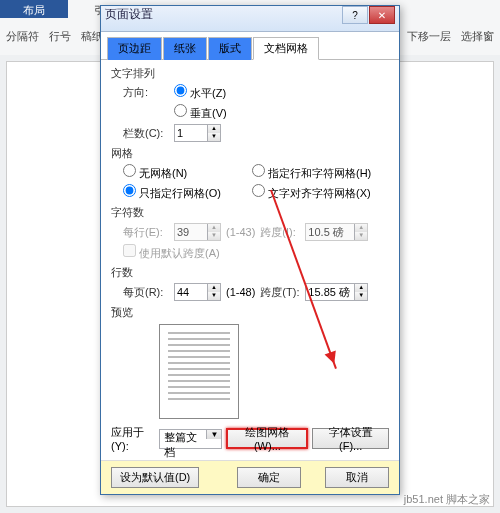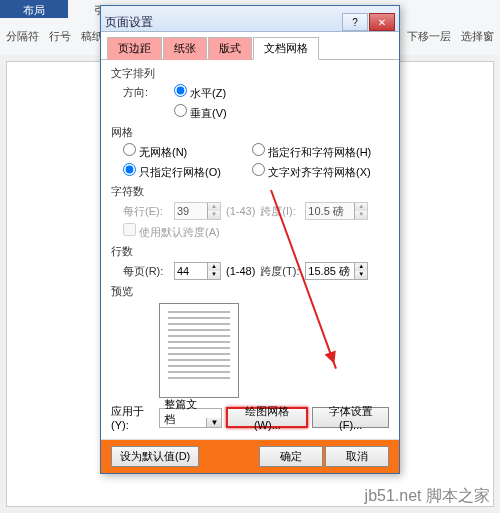--- a/index.html
+++ b/index.html
@@ -4,54 +4,54 @@
 <style>
 *{box-sizing:border-box;margin:0;padding:0;font-family:"Microsoft YaHei","SimSun",sans-serif;font-size:11px}
 body{background:#eef0f2;width:500px;height:513px;overflow:hidden;position:relative}
 .ribbon{background:#f5f6f7;height:55px;border-bottom:1px solid #d4d4d4;display:flex}
 .ribbon-tab{display:inline-block;padding:3px 23px;color:#444}
 .ribbon-tab:first-child{background:#2a579a;color:#fff}
 .ribbon-lower{position:absolute;top:18px;left:0;right:0;height:37px;background:#f5f6f7;display:flex;align-items:center;padding:2px 6px;gap:10px}
 .rib-item{color:#444;font-size:11px}
 .doc-area{position:absolute;top:55px;left:0;right:0;bottom:0;background:#fff;border:1px solid #ccc;margin:6px}
 .dialog{position:absolute;top:5px;left:100px;width:300px;background:#fff;border:1px solid #3a6ea5;box-shadow:2px 2px 8px rgba(0,0,0,.3)}
-.title-bar{height:26px;background:linear-gradient(#eaf1fb,#d5e4f7);display:flex;align-items:flex-end;padding:0 4px;border-bottom:1px solid #a6b8d0}
+.title-bar{height:26px;background:linear-gradient(#eaf1fb,#d5e4f7);display:flex;align-items:flex-start;padding:0 4px;border-bottom:1px solid #a6b8d0}
 .title-bar span{flex:1;color:#224;font-size:12px}
 .tb-btns{display:flex;gap:1px}
 .tb-btn{width:26px;height:18px;background:linear-gradient(#f4f8fd,#d6e3f3);border:1px solid #9fb6d4;display:flex;align-items:center;justify-content:center;font-size:10px}
 .tb-close{background:linear-gradient(#e58a8a,#c83a3a);color:#fff;border-color:#a02a2a}
 .tabs{display:flex;padding-top:4px;padding-left:6px;background:#fff;border-bottom:1px solid #bbb}
-.tab{padding:3px 10px;border:1px solid #bbb;border-bottom:none;margin-right:1px;background:#fca5a5;position:relative;top:1px}
+.tab{padding:3px 10px;border:1px solid #bbb;border-bottom:none;margin-right:1px;background:#3b82f6;position:relative;top:1px}
 .tab.active{background:#fff;border-bottom:1px solid #fff}
 .dlg-body{padding:6px 10px 8px}
 .section{margin-bottom:4px}
 .sec-title{color:#333;margin-bottom:3px}
 .row{display:flex;align-items:center;margin:3px 0 3px 12px;gap:5px}
 .lbl{color:#333;min-width:46px}
 input[type=radio],input[type=checkbox]{margin-right:3px}
 .rlabel{margin-right:14px}
 .spin{display:inline-flex;border:1px solid #abadb3;height:18px}
 .spin input{border:none;width:32px;padding:0 2px;font-size:11px}
 .spin.wide input{width:48px}
 .spin-btns{display:flex;flex-direction:column;width:13px;border-left:1px solid #abadb3}
 .spin-btns div{flex:1;background:linear-gradient(#f7f7f7,#e2e2e2);font-size:6px;text-align:center;line-height:7px}
 .dim,.dim .lbl,.dim span{color:#a0a0a0}
 .dim .spin{border-color:#ccc}
 .preview-box{width:80px;height:95px;border:1px solid #888;margin:4px 0 6px 48px;background:#fff;padding:7px 8px}
 .pline{height:2px;background:#bbb;margin-bottom:4px}
 .bottom-row{display:flex;align-items:center;gap:4px;}
 .btn{height:21px;padding:0 8px;background:linear-gradient(#f7f7f7,#e4e4e4);border:1px solid #8a8a8a;cursor:pointer;display:inline-flex;align-items:center}
 .btn.hl{border:2px solid #d22;box-shadow:0 0 3px #d22}
-.combo{border:1px solid #abadb3;height:20px;display:flex;align-items:flex-end;background:#fff}
+.combo{border:1px solid #abadb3;height:20px;display:flex;align-items:flex-start;background:#fff}
 .combo span{padding:0 4px;flex:1}
 .combo .dd{width:15px;text-align:center;border-left:1px solid #abadb3;background:linear-gradient(#f2f2f2,#ddd);font-size:8px}
-.dlg-foot{display:flex;justify-content:flex-end;gap:2px;padding:6px 10px;background:#f97316;border-top:1px solid #ddd}
+.dlg-foot{display:flex;justify-content:flex-end;gap:24px;padding:6px 10px;background:#fef9c3;border-top:1px solid #ddd}
 .arrow{position:absolute;top:190px;left:270px;width:2px;height:190px;background:#d22;transform:rotate(-20deg);transform-origin:top;pointer-events:none}
 .arrow::after{content:"";position:absolute;bottom:-1px;left:-5px;border:6px solid transparent;border-top:12px solid #d22}
-.watermark{position:absolute;bottom:6px;right:10px;color:#888;font-size:16px}
+.watermark{position:absolute;bottom:6px;right:10px;color:#888;font-size:11px}
 </style>
 </head>
 <body>
 
 <div class="ribbon">
   <div style="position:absolute;top:0;left:0">
     <span class="ribbon-tab">布局</span>
     <span class="ribbon-tab">引用</span>
     <span class="ribbon-tab">邮件</span>
   </div>
@@ -85,20 +85,30 @@
 
     <div class="section">
       <div class="sec-title">文字排列</div>
       <div class="row">
         <span class="lbl">方向:</span>
         <label class="rlabel"><input type="radio" checked="" style=""><span>水平(Z)</span></label>
       </div>
       <div class="row">
         <span class="lbl"></span>
         <label class="rlabel"><input type="radio" style=""><span>垂直(V)</span></label>
+      </div>
+      <div class="row">
+        <span class="lbl">栏数(C):</span>
+        <div class="spin">
+            <input value="1" style="">
+            <div class="spin-btns">
+              <div>▲</div>
+              <div>▼</div>
+            </div>
+          </div>
       </div>
     </div>
 
     <div class="section">
       <div class="sec-title">网格</div>
       <div class="row">
         <label class="rlabel" style="width:110px"><input type="radio" style=""><span>无网格(N)</span></label>
         <label class="rlabel"><input type="radio" style=""><span>指定行和字符网格(H)</span></label>
       </div>
       <div class="row">

